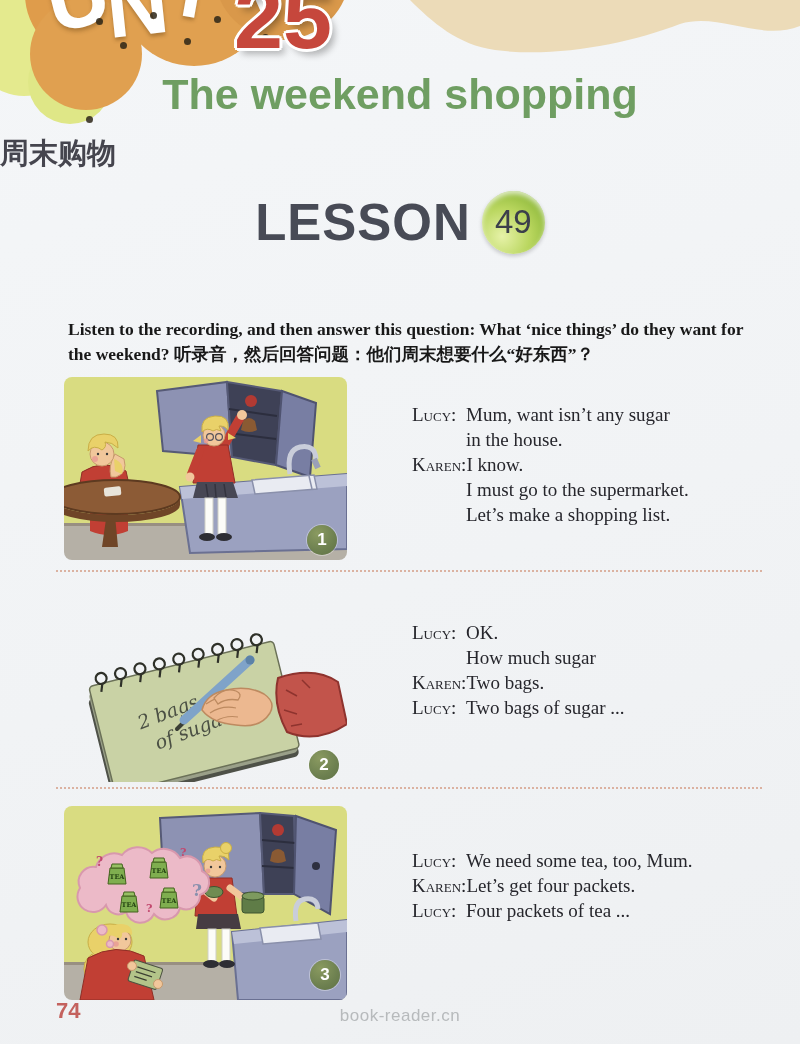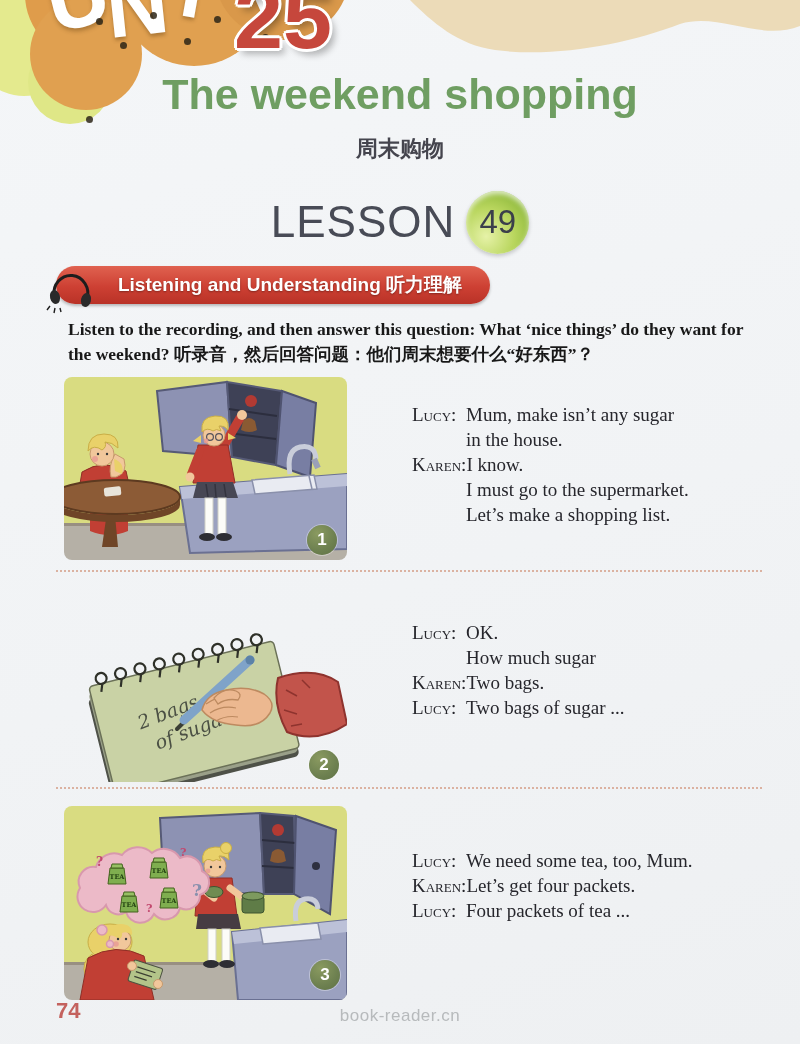--- a/index.html
+++ b/index.html
@@ -37,31 +37,31 @@
       -2px -2px 0 #fff,2px -2px 0 #fff,-2px 2px 0 #fff,2px 2px 0 #fff,5px 6px 7px rgba(0,0,0,.28);
   }
   .wave { position:absolute; right:0; top:0; }
   
   .title {
     position:absolute; top:70px; left:0; width:100%; text-align:center;
     font-family:"Liberation Sans","DejaVu Sans",sans-serif; font-weight:700;
     font-size:43px; color:#6f9e62; letter-spacing:0;
   }
   .subtitle {
-    position:absolute; top:134px; left:0; width:100%; text-align:center;
+    position:absolute; top:134px; left:0; width:100%; text-align:left;
     font-family:"Liberation Sans","DejaVu Sans",sans-serif; font-weight:700;
-    font-size:22px; color:#45454e;
+    font-size:29px; color:#45454e;
   }
   .lesson-row {
     position:absolute; top:189px; left:0; width:100%; height:66px;
     display:flex; justify-content:center; align-items:center; gap:11px;
   }
   .lesson-label {
-    font-family:"Liberation Sans",sans-serif; font-weight:400;
-    font-size:44px; color:#484b56; letter-spacing:1px;
+    font-family:"Liberation Sans",sans-serif; font-weight:700;
+    font-size:51px; color:#484b56; letter-spacing:1px;
   }
   .lesson-circle {
     width:63px; height:63px; border-radius:50%;
     background:radial-gradient(circle at 32% 72%, #e6f2a8 0%, #b9d65e 45%, #8db83a 80%, #7aa52e 100%);
     box-shadow:inset 0 3px 5px rgba(255,255,255,.7), 0 2px 4px rgba(0,0,0,.2);
     display:flex; align-items:center; justify-content:center;
     font-family:"Liberation Sans",sans-serif; font-weight:400; font-size:33px; color:#3b3f4b;
   }
   
   .banner {
@@ -144,29 +144,20 @@
   </div>
 
   <h1 class="title">The weekend shopping</h1>
   <h2 class="subtitle">周末购物</h2>
 
   <div class="lesson-row">
     <span class="lesson-label">LESSON</span>
     <span class="lesson-circle">49</span>
   </div>
 
-  <div class="banner">
-    <svg class="hp-icon" width="56" height="58" viewBox="0 0 56 58">
-      <path d="M12,40 a17,18 0 1 1 33,3" fill="none" stroke="#1d1d1d" stroke-width="3"></path>
-      <ellipse cx="13" cy="41" rx="5" ry="7" fill="#2a2a2a" transform="rotate(-14 13 41)"></ellipse>
-      <ellipse cx="44" cy="44" rx="5" ry="7" fill="#2a2a2a" transform="rotate(14 44 44)"></ellipse>
-      <path d="M8,50 l-3,4 M13,52 l-1,5 M18,52 l1,4" stroke="#1d1d1d" stroke-width="1.4" fill="none"></path>
-    </svg>
-    <span class="banner-text">Listening and Understanding 听力理解</span>
-  </div>
 
   <p class="instruction">Listen to the recording, and then answer this question: What ‘nice things’ do they want for the weekend? 听录音，然后回答问题：他们周末想要什么“好东西”？</p>
 
   <section class="panel" style="top:377px;height:183px">
     <div class="illus" style="height:183px">
       <svg width="283" height="183" viewBox="0 0 283 183">
         <g>
           <rect x="0" y="0" width="283" height="148" fill="#d9dc81"></rect>
           <rect x="0" y="146" width="283" height="4" fill="#988f82"></rect>
           <rect x="0" y="149" width="283" height="34" fill="#b5b0a6"></rect>
@@ -220,21 +211,21 @@
           <circle cx="146" cy="60" r="3.4" fill="none" stroke="#55525c" stroke-width="1.2"></circle>
           <circle cx="155" cy="60" r="3.4" fill="none" stroke="#55525c" stroke-width="1.2"></circle>
           <circle cx="142" cy="64" r="2.4" fill="#e89a93" opacity=".8"></circle>
         </g>
       </svg>
       <div class="num-badge" style="right:10px;bottom:5px">1</div>
     </div>
     <div class="dialogue" style="top:25px">
       <div class="utt">
           <span class="spk">Lucy:</span>
-          <span class="ln">Mum, make isn’t any sugar</span>
+          <span class="ln">Mum, want isn’t any sugar</span>
         </div>
       <div class="utt">
           <span class="spk"></span>
           <span class="ln">in the house.</span>
         </div>
       <div class="utt">
           <span class="spk">Karen:</span>
           <span class="ln">I know.</span>
         </div>
       <div class="utt">

